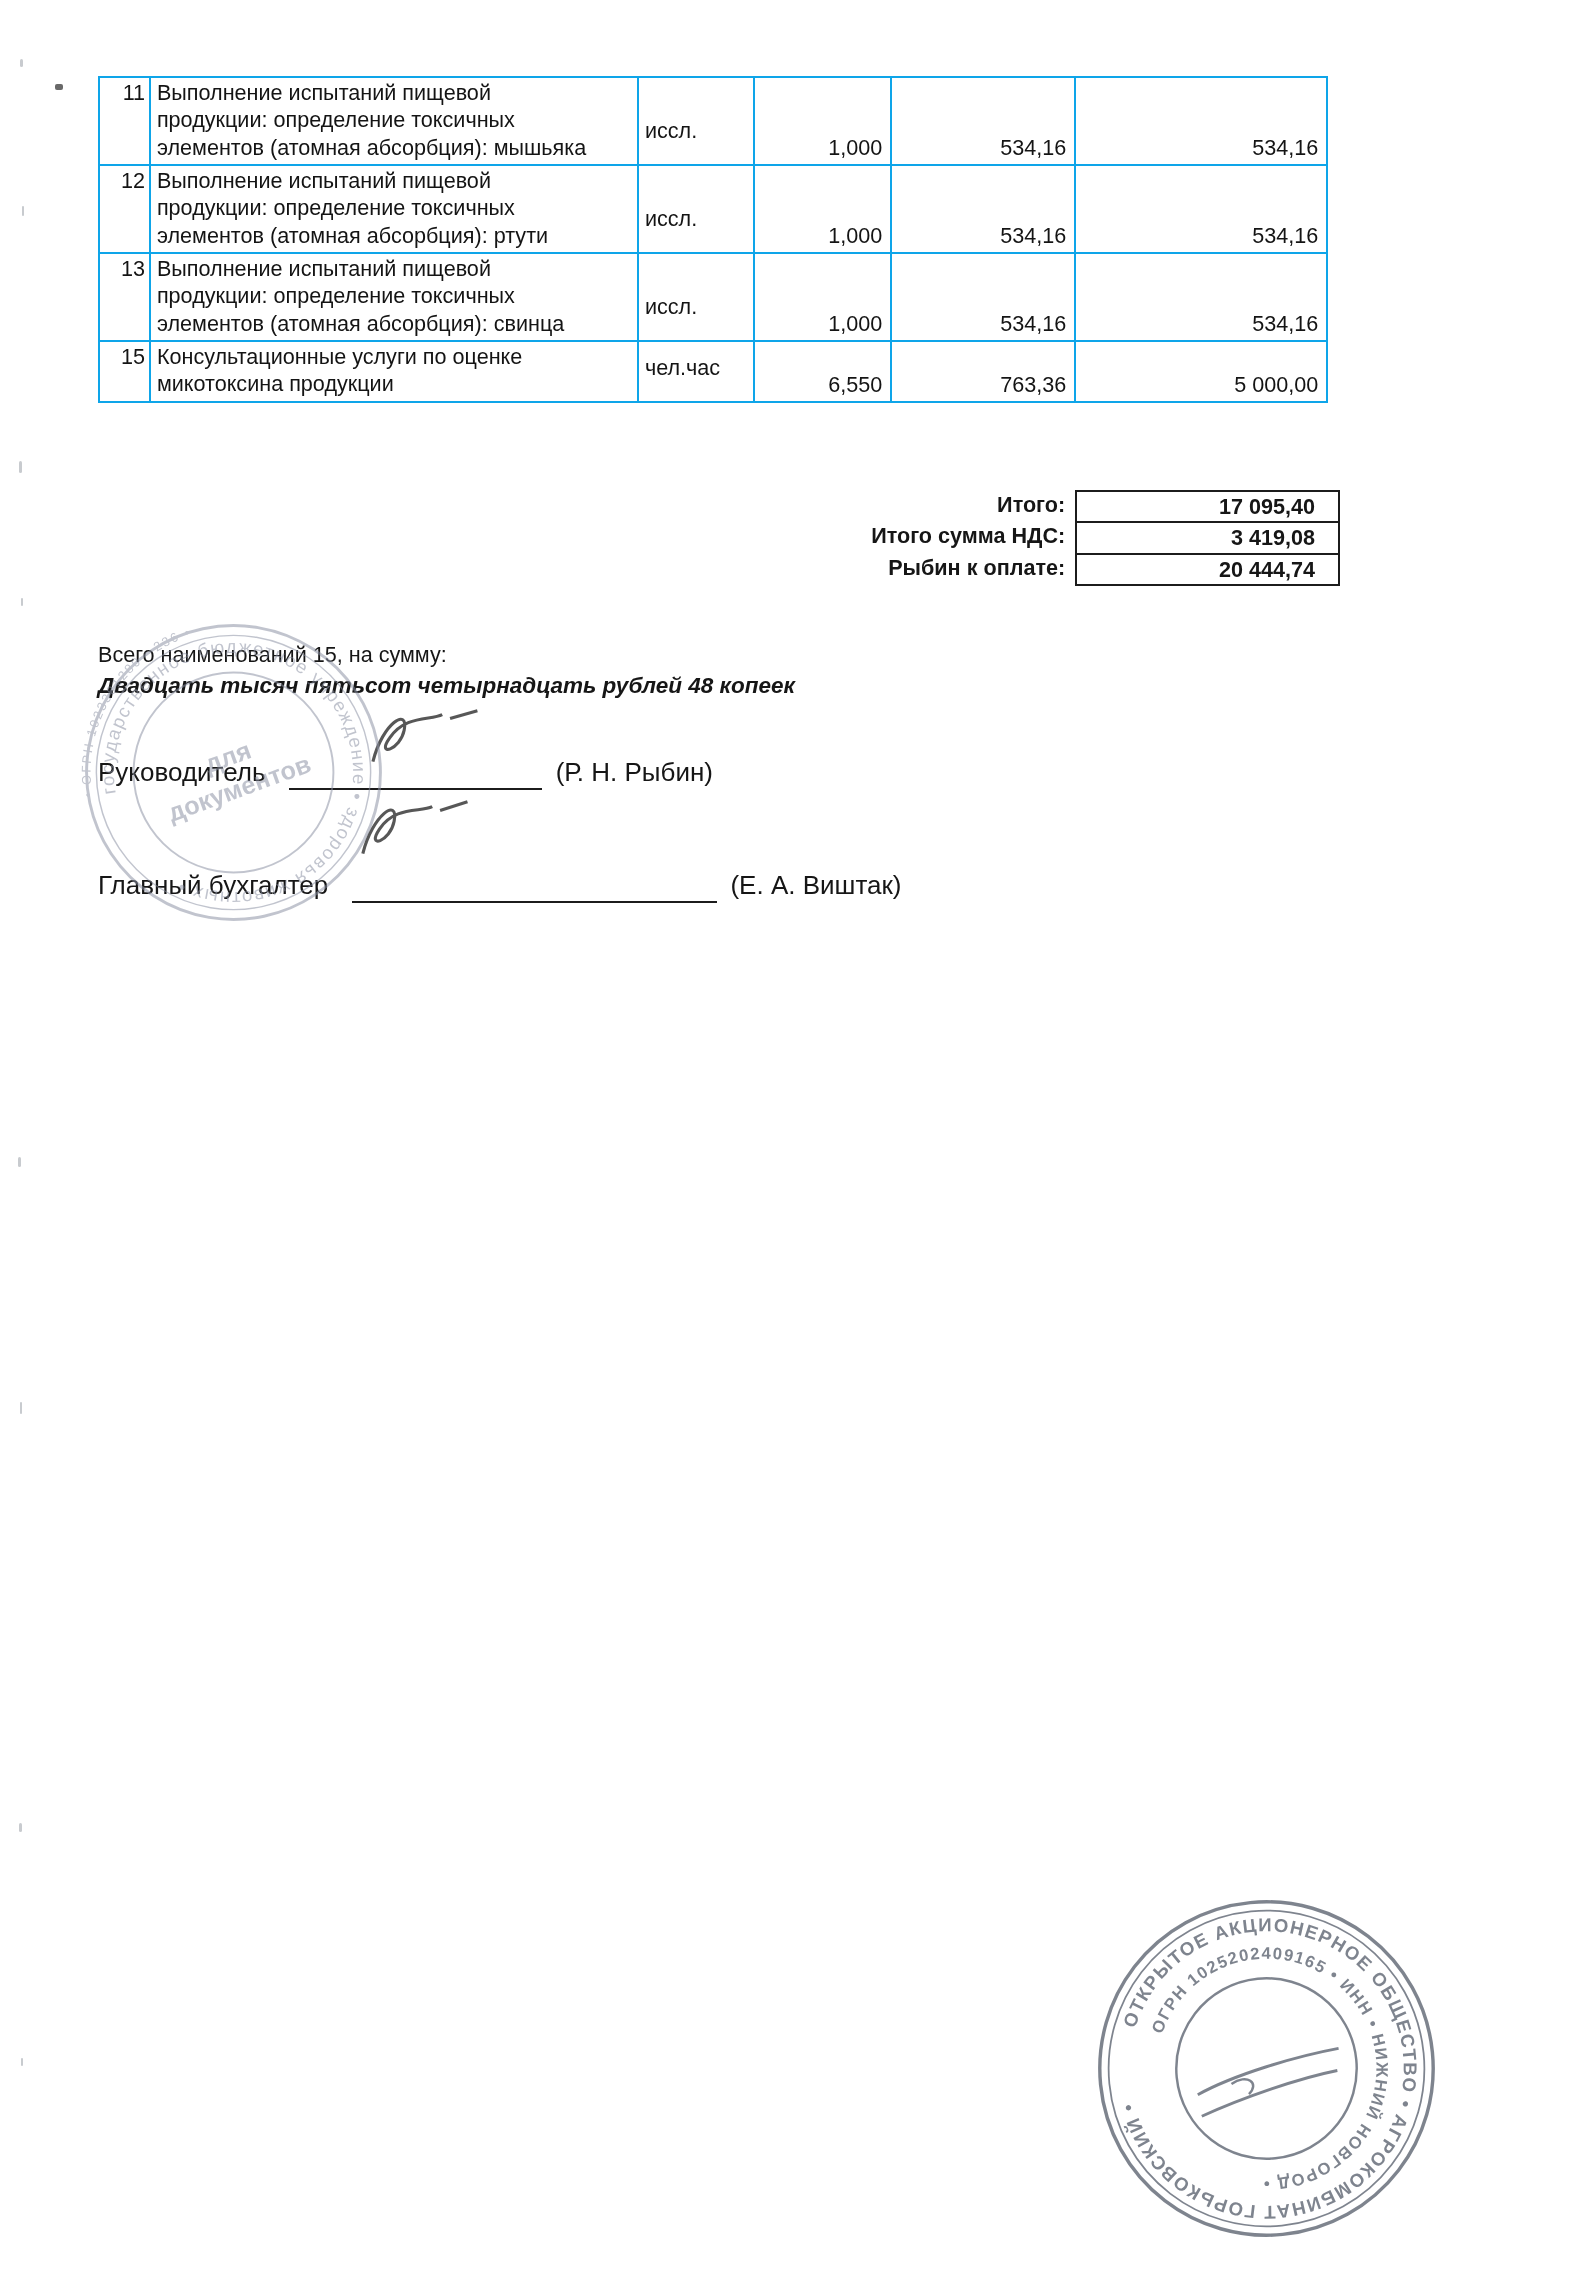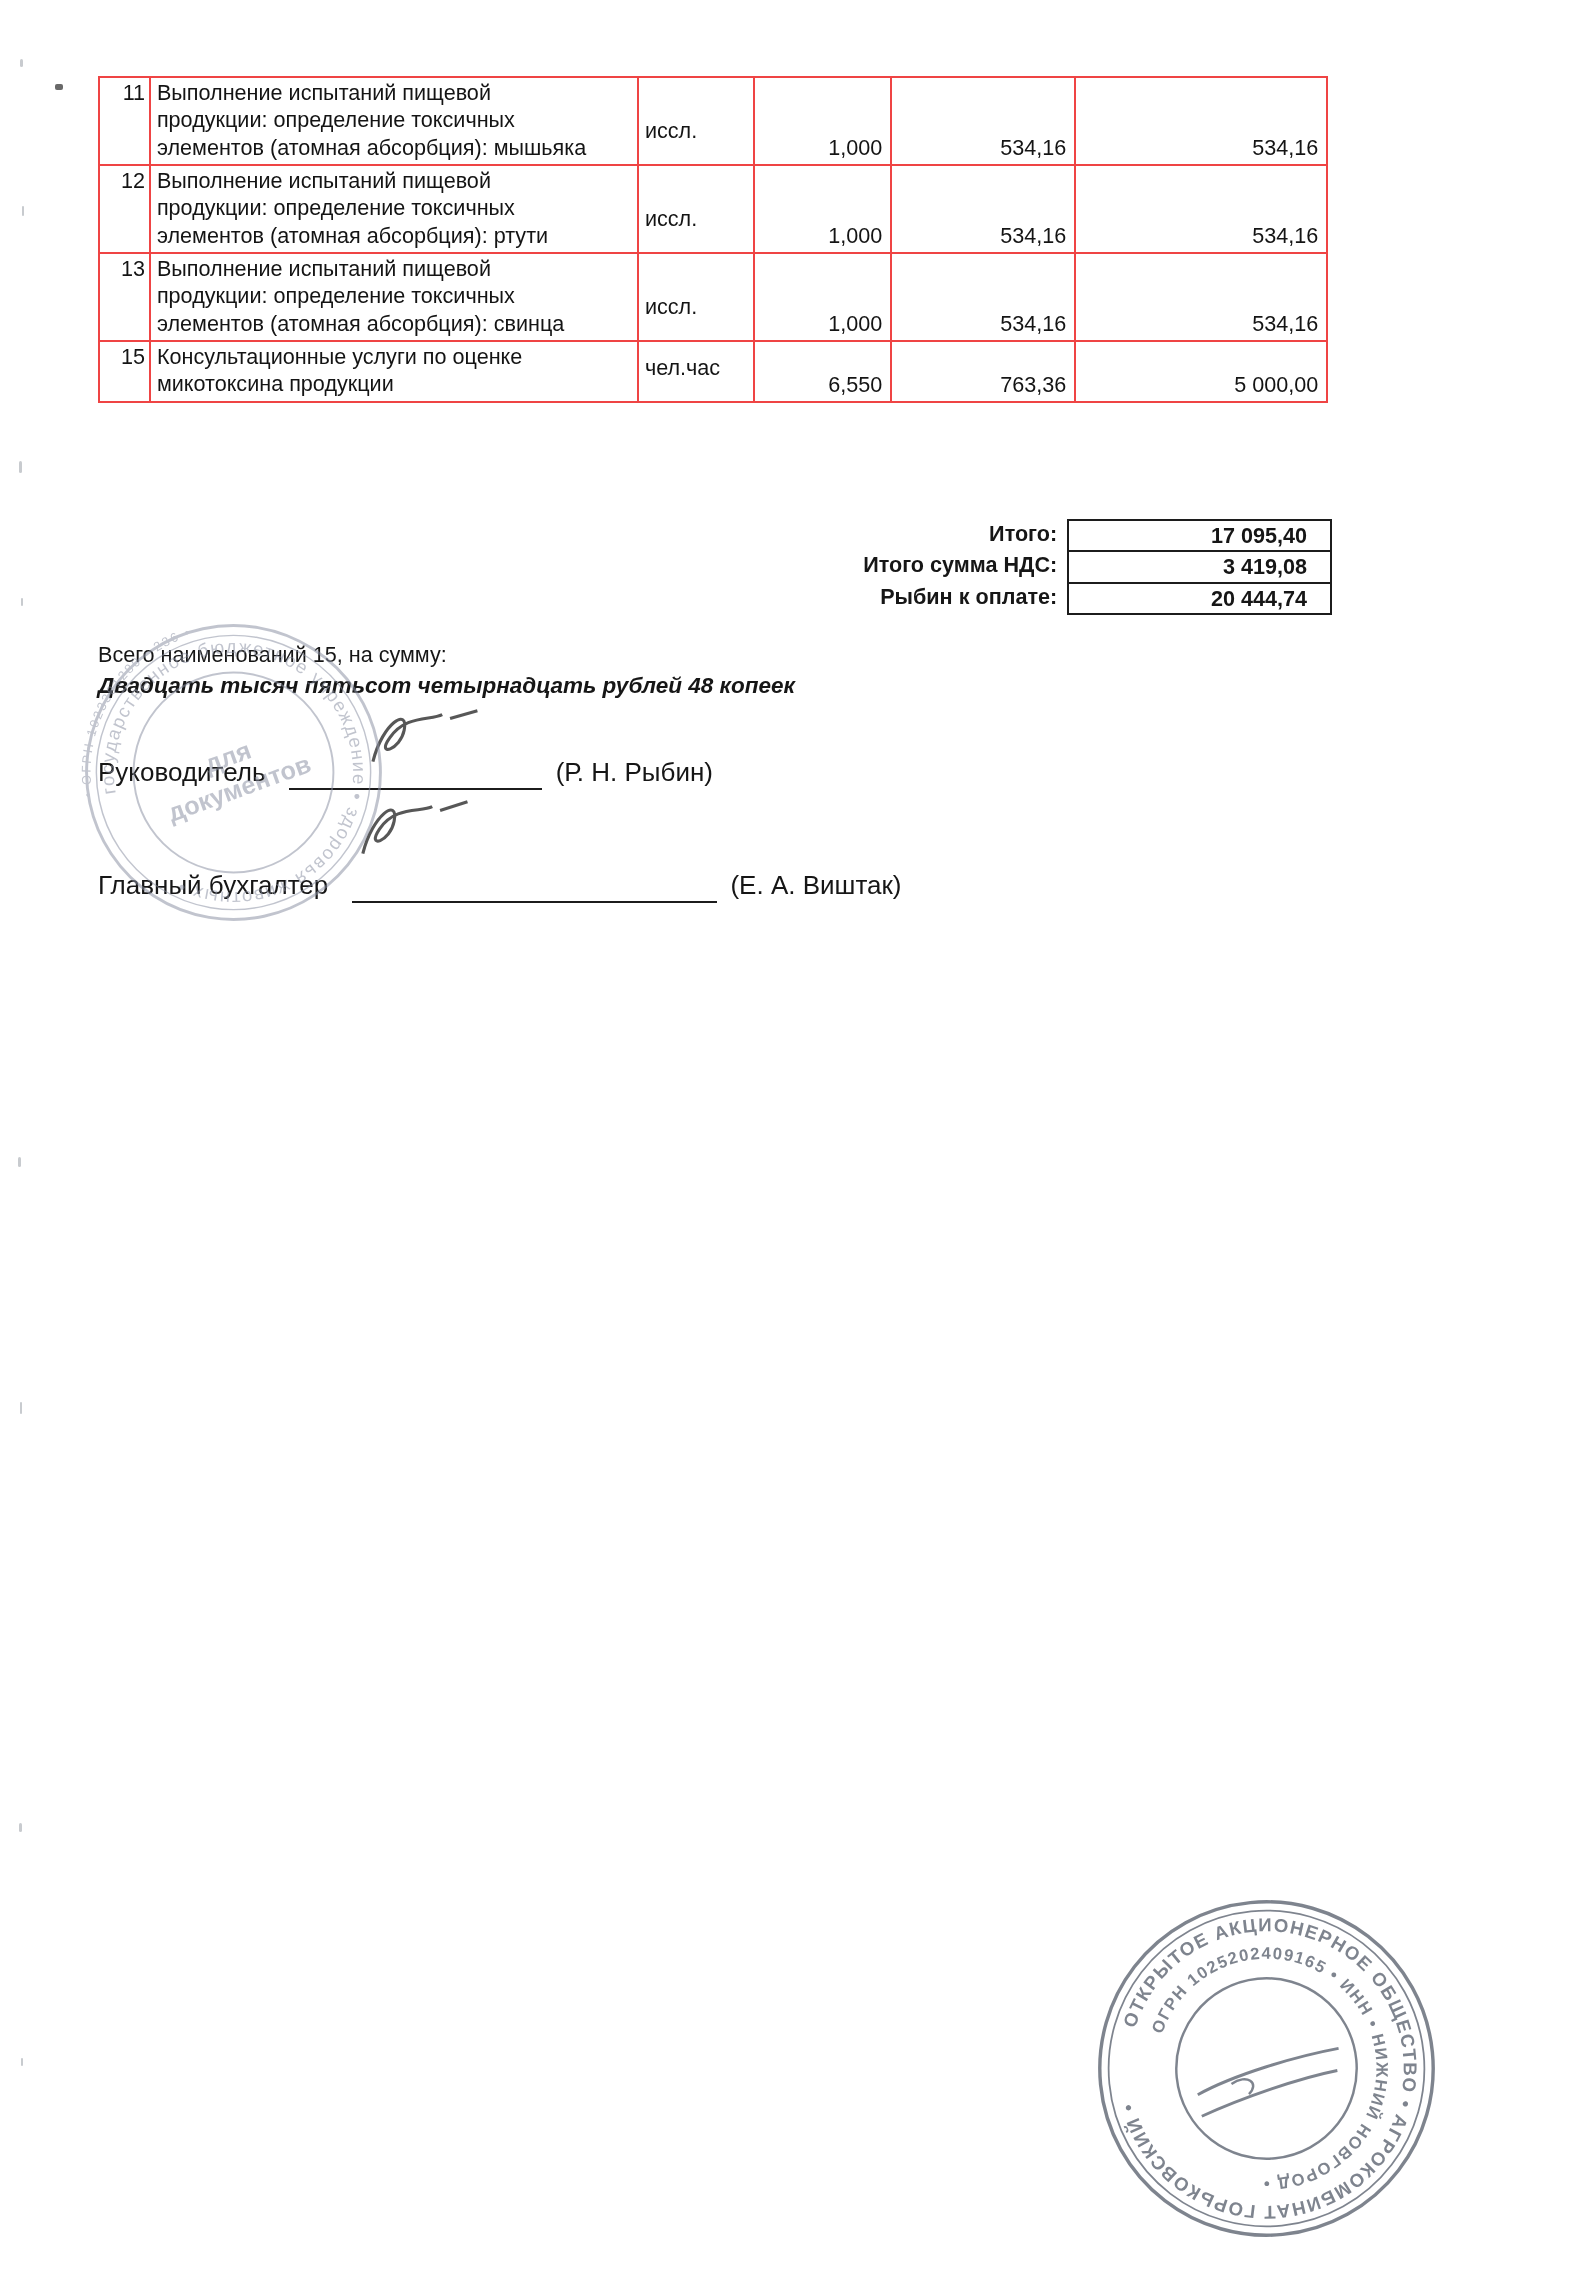--- a/index.html
+++ b/index.html
@@ -6,30 +6,30 @@
   body{
     width:1595px;height:2296px;position:relative;background:#ffffff;
     font-family:"Liberation Sans", sans-serif;color:#161616;overflow:hidden;
   }
   
   .invoice-table{
     position:absolute;left:98px;top:76px;
     border-collapse:collapse;table-layout:fixed;width:1228px;
     font-size:21.6px;line-height:27.4px;color:#141414;
   }
-  .invoice-table td{border:2px solid #ef4444;padding:1px 5.9px;vertical-align:top;overflow:hidden;}
+  .invoice-table td{border:2px solid #0ea5e9;padding:1px 5.9px;vertical-align:top;overflow:hidden;}
   .invoice-table td.num{text-align:right;padding-right:3.9px;}
   .invoice-table td.desc{white-space:pre-line;}
   .invoice-table td.unit{text-align:left;vertical-align:bottom;padding-bottom:20px;}
   .invoice-table td.qty,.invoice-table td.price,.invoice-table td.sum{
     text-align:right;vertical-align:bottom;padding-bottom:2.9px;padding-right:7.8px;
   }
   tr.r3{height:88px;} tr.r2{height:61px;}
   
-  .totals{position:absolute;left:104px;top:490px;width:1228px;margin-top:29px;}
+  .totals{position:absolute;left:112px;top:490px;width:1228px;}
   .total-line{display:flex;justify-content:flex-end;align-items:stretch;margin-top:-2px;}
   .total-line:first-child{margin-top:0;}
   .total-label{font-weight:bold;font-size:21.6px;line-height:29px;padding-right:9.8px;}
   .total-box{
     width:238px;border:2px solid #1c1c1c;font-weight:bold;font-size:21.6px;
     line-height:27.4px;text-align:right;padding:1px 23px 1px 0;
   }
   
   .count-line{position:absolute;left:98px;top:642px;font-size:21.6px;}
   .amount-words{position:absolute;left:98px;top:673px;font-size:22.5px;font-weight:bold;font-style:italic;}

